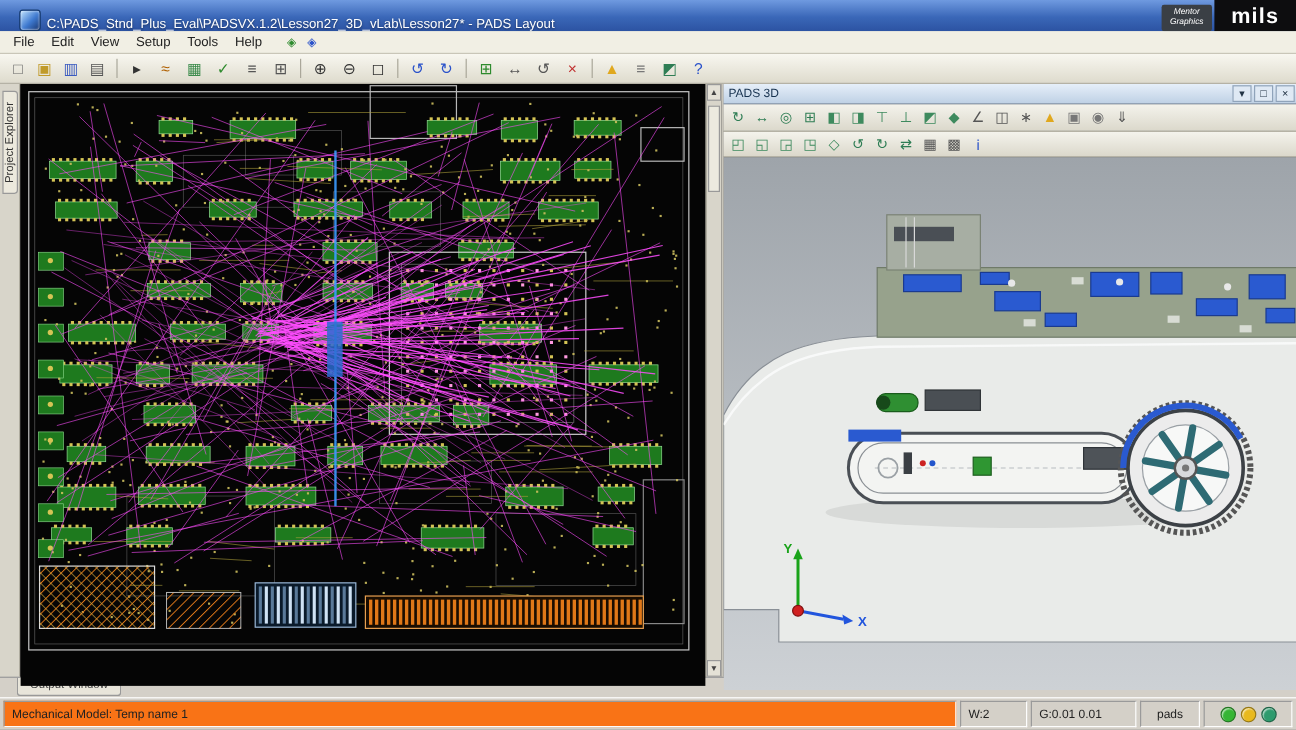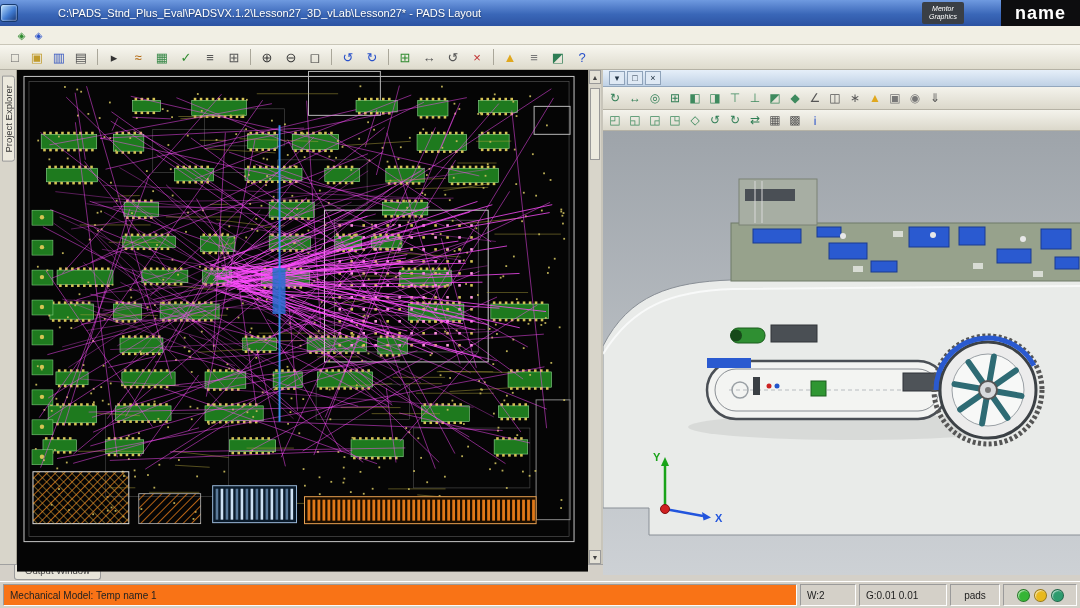--- a/index.html
+++ b/index.html
@@ -3,21 +3,21 @@
 <meta charset="utf-8">
 <style>
   html,body{margin:0;padding:0;}
   body{width:1080px;height:608px;overflow:hidden;background:#d4d0c8;
        font-family:"Liberation Sans",sans-serif;font-size:11px;color:#222;
        -webkit-font-smoothing:antialiased;}
   #app{width:1080px;height:608px;display:flex;flex-direction:column;}
 
   
   .titlebar{height:26px;background:linear-gradient(180deg,#6f9ae0,#3a67b8 55%,#2c53a2);
-            display:flex;align-items:center;padding-left:0;color:#fff;flex:0 0 auto;gap:35px;}
+            display:flex;align-items:flex-end;padding-left:16px;color:#fff;flex:0 0 auto;}
   .app-icon{width:16px;height:16px;border-radius:3px;margin-right:5px;
             background:linear-gradient(135deg,#bfe3ff 0%,#3f7ad0 55%,#17346e 100%);
             border:1px solid #163a6e;box-shadow:inset 0 0 2px #fff;}
   .title-text{flex:1;font-size:11px;text-shadow:0 1px 2px rgba(0,0,0,.5);white-space:nowrap;overflow:hidden;}
   .mentor-logo{background:#3a3f45;color:#fff;font-size:7px;font-style:italic;line-height:1.15;
                padding:3px 7px;margin-right:2px;border-radius:2px;text-align:center;}
   .pads-logo{background:#0d0d0f;color:#fff;font-size:18px;letter-spacing:1px;height:26px;
              display:flex;align-items:center;padding:0 14px;font-weight:bold;}
 
   
@@ -87,24 +87,32 @@
 
 <div id="app">
 
   <div class="titlebar">
     <div class="app-icon"></div>
     <div class="title-text">C:\PADS_Stnd_Plus_Eval\PADSVX.1.2\Lesson27_3D_vLab\Lesson27* - PADS Layout</div>
     <div class="mentor-logo">
       <div>Mentor</div>
       <div>Graphics</div>
     </div>
-    <div class="pads-logo">name</div>
+    <div class="pads-logo">mils</div>
   </div>
 
   <div class="menubar">
+    <div style="display:flex">
+        <span class="menu-item">File</span>
+        <span class="menu-item">Edit</span>
+        <span class="menu-item">View</span>
+        <span class="menu-item">Setup</span>
+        <span class="menu-item">Tools</span>
+        <span class="menu-item">Help</span>
+      </div>
     <div class="menu-shortcuts">
         <span class="mico" style="color: rgb(46, 139, 46);">◈</span>
         <span class="mico" style="color: rgb(42, 82, 202);">◈</span>
       </div>
   </div>
 
   <div class="toolbar">
     <span><span class="ico" style="color: rgb(102, 102, 102);">□</span><span class="ico" style="color: rgb(192, 154, 42);">▣</span><span class="ico" style="color: rgb(58, 90, 192);">▥</span><span class="ico" style="color: rgb(85, 85, 85);">▤</span></span>
     <span style="display:flex;align-items:center;gap:2px">
         <span class="tsep"></span>
@@ -1855,20 +1863,21 @@
         <div class="varrow">▲</div>
         <div class="vtrack">
           <div class="vthumb"></div>
         </div>
         <div class="varrow">▼</div>
       </div>
     </div>
 
     <div class="p3d-pane">
       <div class="p3d-title">
+        <span class="t">PADS 3D</span>
         <span style="display:flex">
             <span class="p3dbtn">▾</span>
             <span class="p3dbtn">□</span>
             <span class="p3dbtn">×</span>
           </span>
       </div>
       <div class="p3d-tb tb1">
           <span class="ico3" style="color: rgb(46, 125, 84);">↻</span>
           <span class="ico3" style="color: rgb(46, 125, 84);">↔</span>
           <span class="ico3" style="color: rgb(46, 125, 84);">◎</span>

